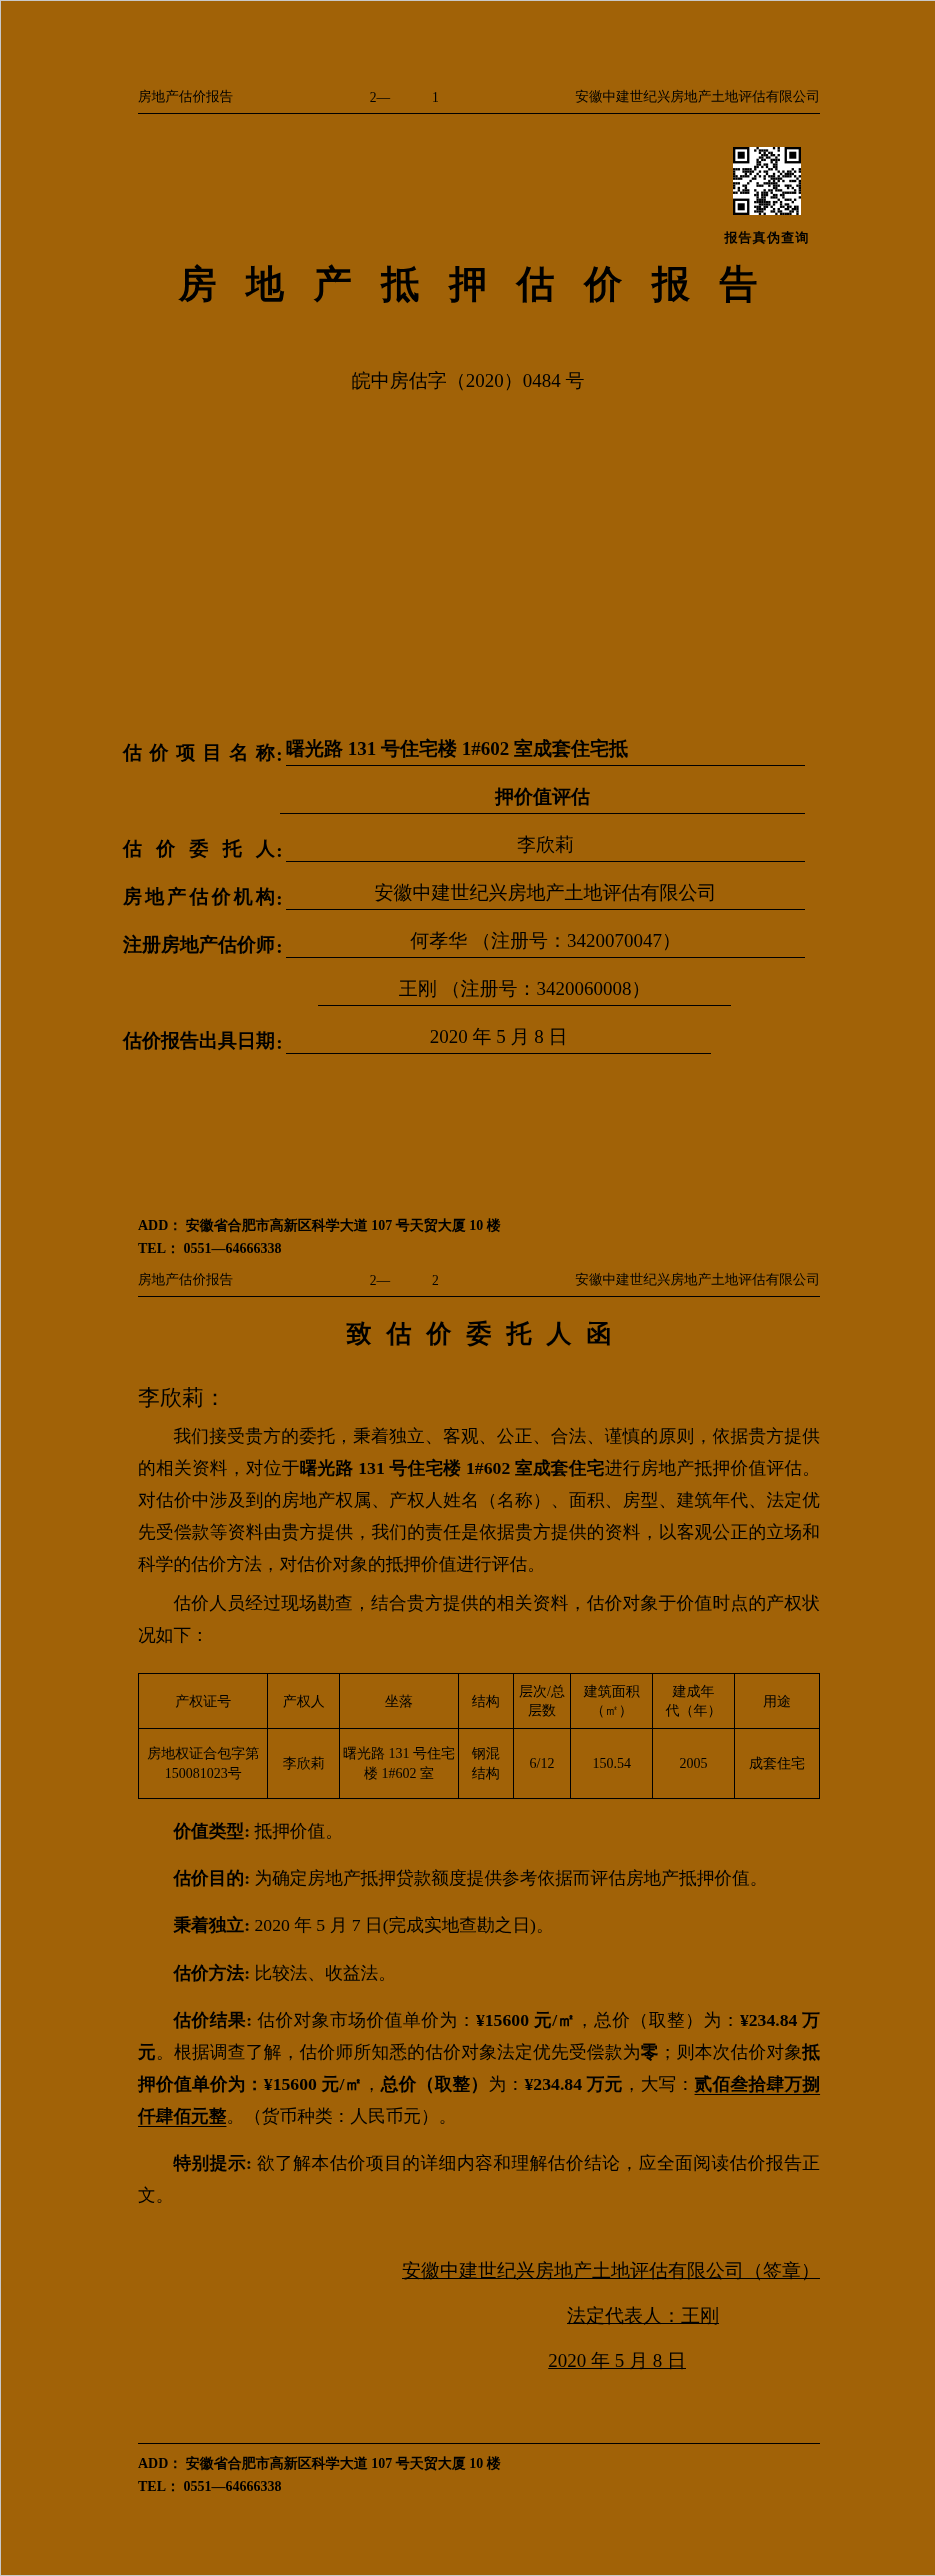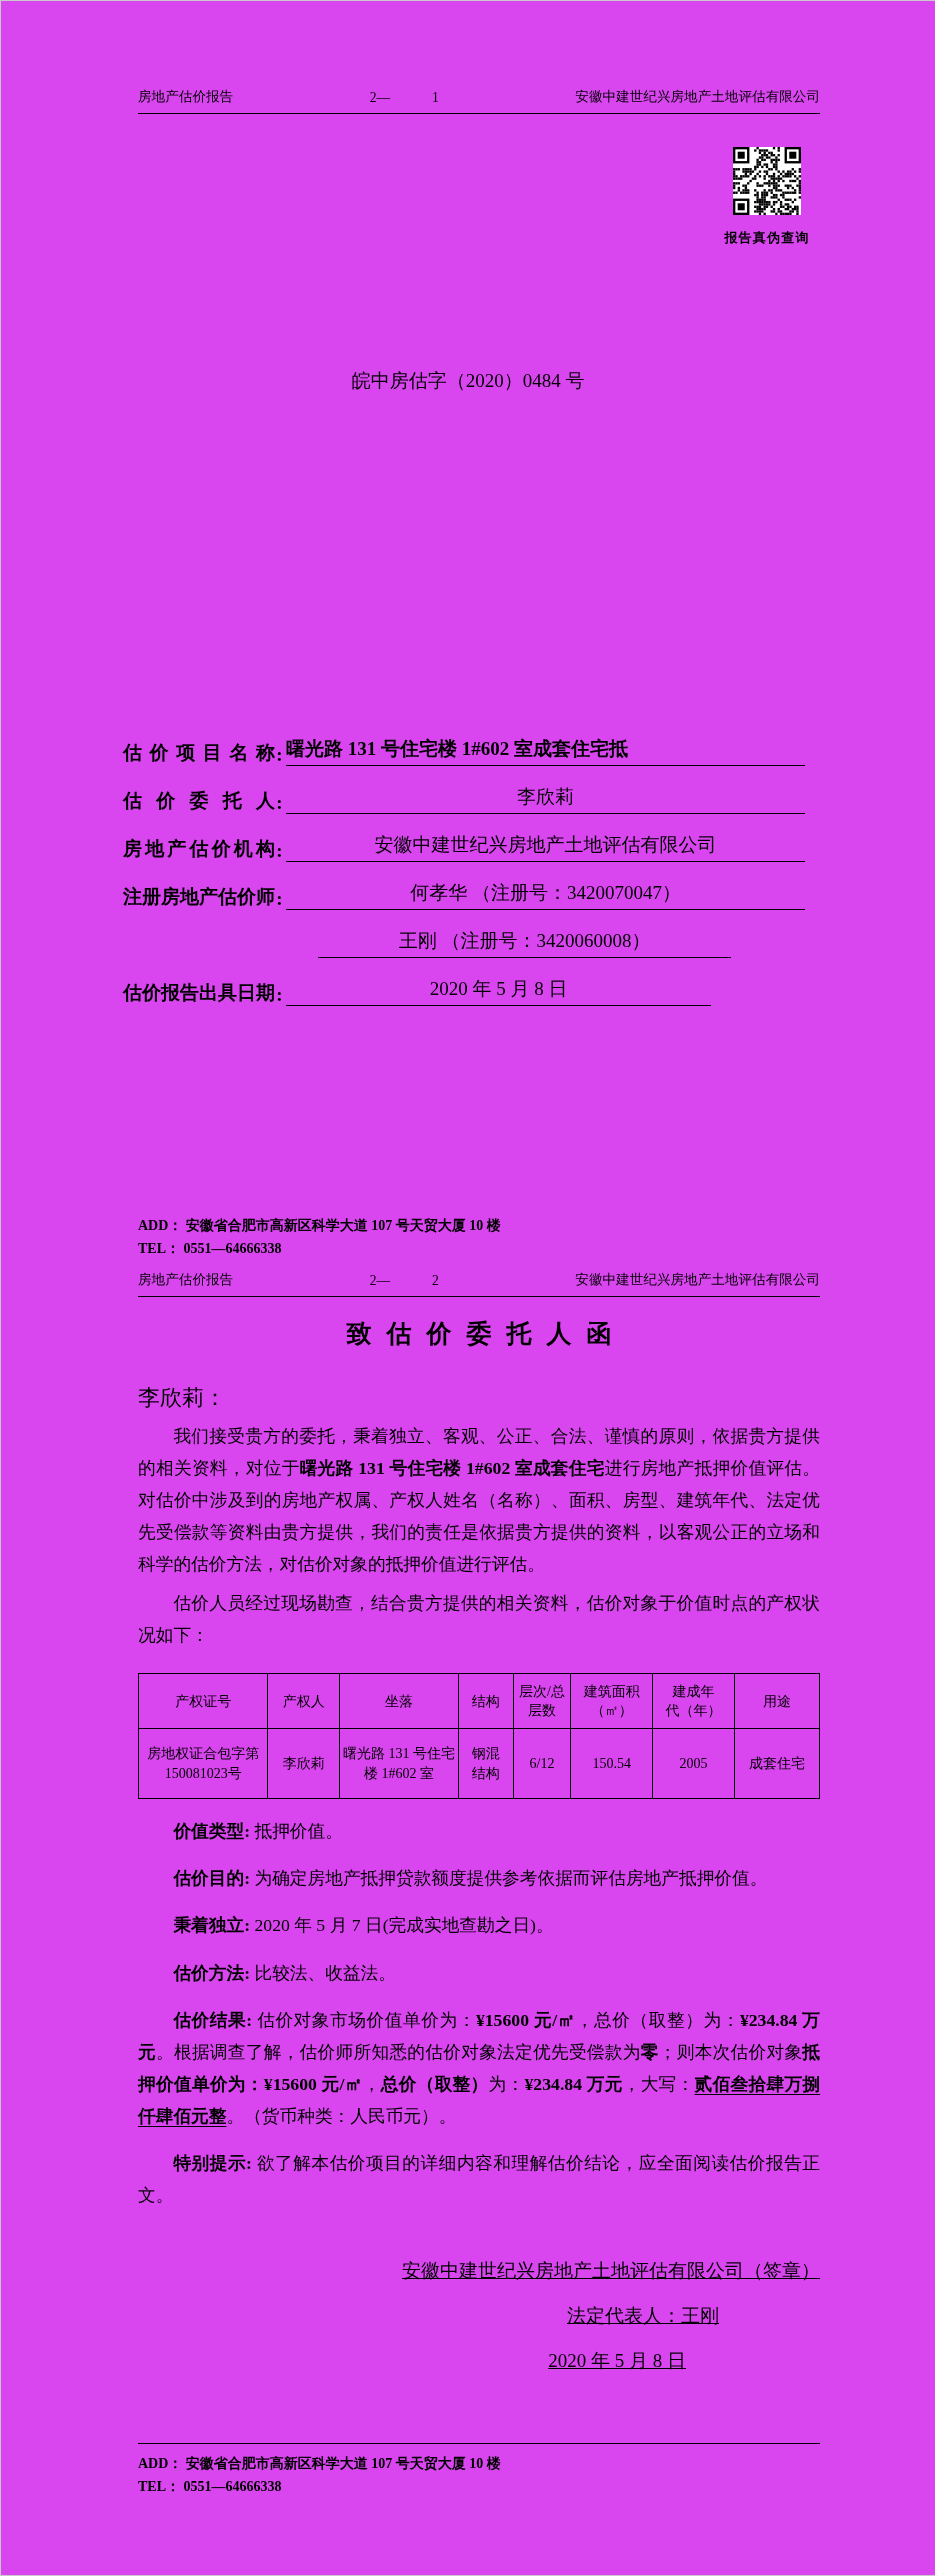--- a/index.html
+++ b/index.html
@@ -4,21 +4,21 @@
 <style>
   * { margin:0; padding:0; box-sizing:border-box; }
   html,body { background:#ffffff; }
   body {
     font-family:"Liberation Serif","DejaVu Serif",serif;
     color:#000;
   }
   .sheet {
     position:relative;
     width:936px; height:2576px;
-    background:#d946ef;
+    background:#a16207;
     border:0.6px solid #c9c9c9;
     overflow:hidden;
   }
   
   .pghdr {
     position:absolute; left:137px; width:682px;
     display:flex; justify-content:space-between; align-items:flex-end;
     font-size:13.6px; padding-bottom:7px; border-bottom:1.2px solid #000;
   }
   .pghdr .ctr { display:flex; gap:42px; }
@@ -378,27 +378,31 @@
         <rect x="88" y="0" width="28" height="28" fill="#000"></rect>
         <rect x="92" y="4" width="20" height="20" fill="#fff"></rect>
         <rect x="96" y="8" width="12" height="12" fill="#000"></rect>
         <rect x="0" y="88" width="28" height="28" fill="#000"></rect>
         <rect x="4" y="92" width="20" height="20" fill="#fff"></rect>
         <rect x="8" y="96" width="12" height="12" fill="#000"></rect>
       </svg>
     <div class="qrlabel">报告真伪查询</div>
   </div>
 
+  <div class="title-main">房地产抵押估价报告</div>
   <div class="docno">皖中房估字（2020）0484 号</div>
 
   <div class="form">
     <div class="fline">
       <span class="flabel">估价项目名称</span>
       <span class="fcolon">:</span>
       <span class="fval left boldv">曙光路 131 号住宅楼 1#602 室成套住宅抵</span>
+    </div>
+    <div class="fline cont">
+      <span class="fval boldv">押价值评估</span>
     </div>
     <div class="fline">
       <span class="flabel">估价委托人</span>
       <span class="fcolon">:</span>
       <span class="fval">李欣莉</span>
     </div>
     <div class="fline">
       <span class="flabel">房地产估价机构</span>
       <span class="fcolon">:</span>
       <span class="fval">安徽中建世纪兴房地产土地评估有限公司</span>

